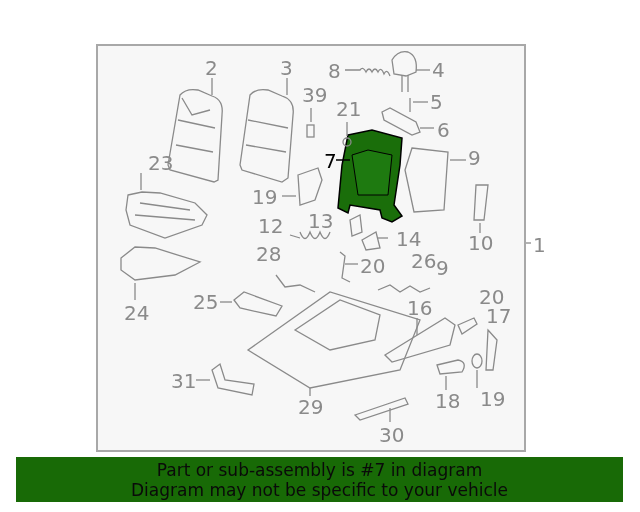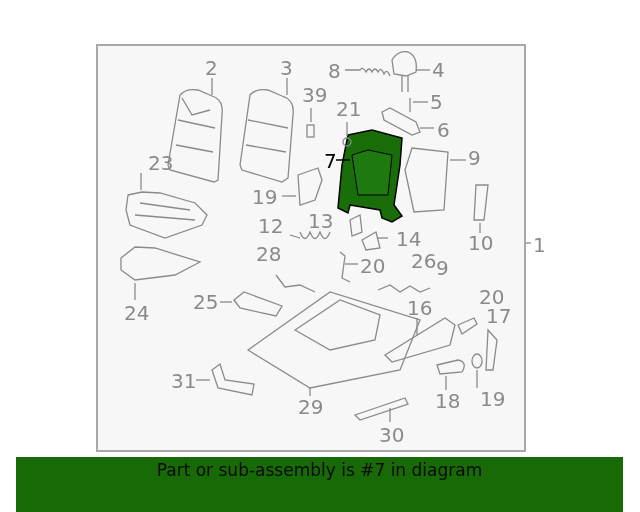--- a/index.html
+++ b/index.html
@@ -1,21 +1,21 @@
 <!DOCTYPE html>
 <html><head>
 <meta charset="utf-8">
 <style>
   html, body { margin:0; padding:0; background:#ffffff; }
   body { width:640px; height:512px; position:relative; overflow:hidden; font-family:"DejaVu Sans", sans-serif; }
   .frame { position:absolute; left:96px; top:44px; width:430px; height:408px; border:2px solid #a8a8a8; background:#f7f7f7; box-sizing:border-box; }
   svg.diagram { position:absolute; left:0; top:0; width:640px; height:512px; }
   .lbl { position:absolute; font-size:20px; color:#8a8a8a; line-height:20px; white-space:nowrap; }
   .lbl.hl { color:#000; }
-  .banner { position:absolute; left:16px; top:457px; width:607px; height:56px; background:#186a06; color:#0a0a0a; text-align:center; font-size:17px; line-height:20px; padding-top:3px; box-sizing:border-box; }
+  .banner { position:absolute; left:16px; top:457px; width:607px; height:45px; background:#186a06; color:#0a0a0a; text-align:center; font-size:17px; line-height:20px; padding-top:3px; box-sizing:border-box; }
   .banner div { white-space:nowrap; }
 </style>
 </head>
 <body>
 
 <div class="frame"></div>
 
 <svg class="diagram" viewBox="0 0 640 512" fill="none" stroke="#8a8a8a" stroke-width="1.3">
 
   <g>
@@ -190,13 +190,14 @@
 <div class="lbl" style="left:193px;top:292px">25</div>
 <div class="lbl" style="left:411px;top:251px">26</div>
 <div class="lbl" style="left:360px;top:256px">20</div>
 <div class="lbl" style="left:256px;top:244px">28</div>
 <div class="lbl" style="left:298px;top:397px">29</div>
 <div class="lbl" style="left:379px;top:425px">30</div>
 <div class="lbl" style="left:171px;top:371px">31</div>
 
 <div class="banner">
   <div>Part or sub-assembly is #7 in diagram</div>
+  <div>Diagram may not be specific to your vehicle</div>
 </div>
 
 </body></html>

